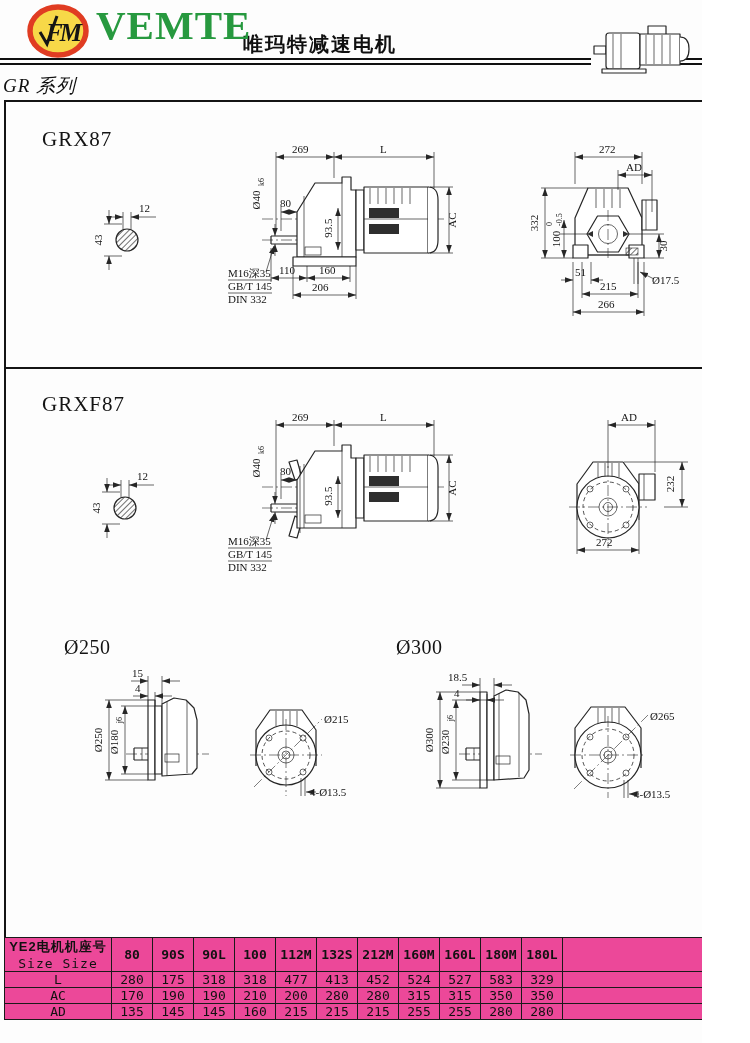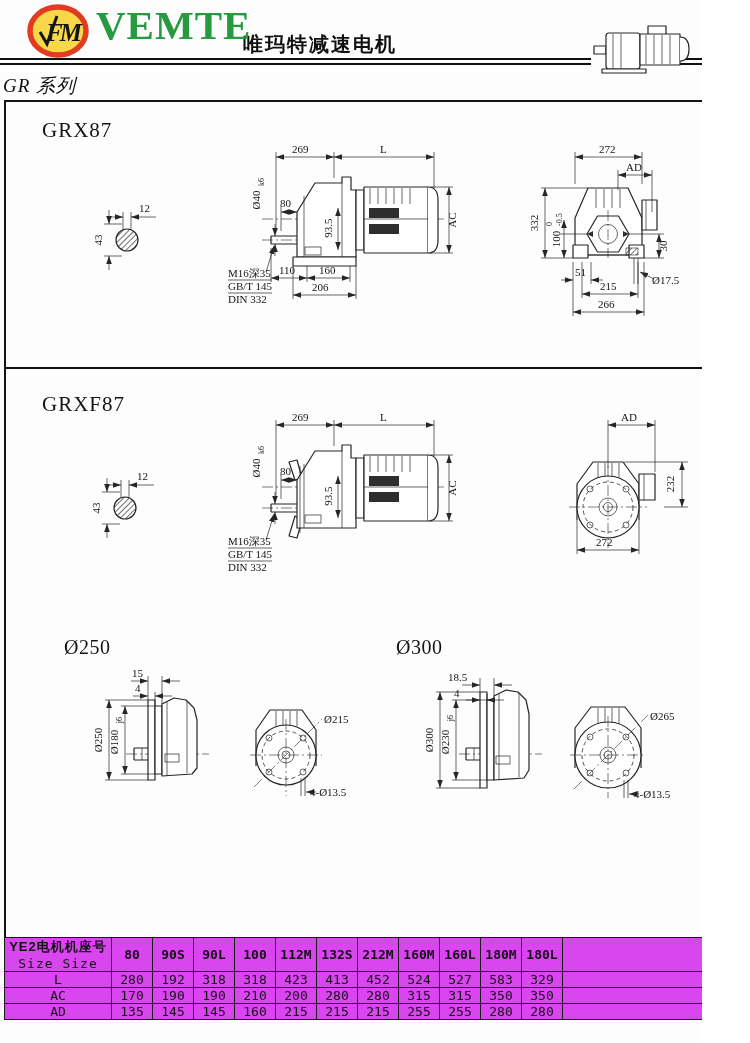--- a/index.html
+++ b/index.html
@@ -18,21 +18,21 @@
   
   .ol{fill:none;stroke:#262626;stroke-width:1.2;stroke-linejoin:round}
   .olw{fill:#fff;stroke:#262626;stroke-width:1.2;stroke-linejoin:round}
   .thin{fill:none;stroke:#262626;stroke-width:.7}
   .cl{stroke:#262626;stroke-width:.6;stroke-dasharray:11 3 2 3;fill:none}
   .bd{stroke:#262626;stroke-width:.8;stroke-dasharray:4 3;fill:none}
   .dk{fill:#2e2e2e;stroke:none}
   .dt{font:11px "Liberation Serif",serif;fill:#141414}
   .dts{font:8px "Liberation Serif",serif;fill:#141414}
   
-  .dims{border-collapse:collapse;table-layout:fixed;width:742px;background:#d946ef}
+  .dims{border-collapse:collapse;table-layout:fixed;width:742px;background:#ec4899}
   .dims td,.dims th{border:1.5px solid #1a1a1a;text-align:center;padding:0;font:13px "DejaVu Sans Mono",monospace;line-height:14px;height:15px;font-weight:500;color:#111}
   .dims th{font-weight:700}
   .dims .hcell{height:28px}
   .dims .hcell .cn{font:700 13px "Liberation Sans",sans-serif;letter-spacing:1px}
   .dims .hcell .en{font:13px "DejaVu Sans Mono",monospace;letter-spacing:1px}
 </style>
 </head>
 <body>
 
 <div class="page">
@@ -63,21 +63,21 @@
     <line x1="74" y1="15" x2="74" y2="44" class="thin"></line>
     <line x1="82" y1="15" x2="82" y2="44" class="thin"></line>
     <path d="M92,17 Q101,17 101,29 Q101,41 92,41" class="olw"></path>
   </svg>
 
   <div class="abs series" style="left:3px;top:73px">GR 系列</div>
 
   <div class="frame" style="left:4px;top:100px;width:738px;height:911px"></div>
   <div class="divider" style="left:4px;top:367px;width:740px;height:2px"></div>
 
-  <div class="abs sect" style="left:42px;top:118px">GRX87</div>
+  <div class="abs sect" style="left:42px;top:127px">GRX87</div>
   <div class="abs sect" style="left:42px;top:392px">GRXF87</div>
   <div class="abs flg" style="left:64px;top:636px">Ø250</div>
   <div class="abs flg" style="left:396px;top:636px">Ø300</div>
 
   <svg class="abs" style="left:4px;top:100px" width="740" height="268" viewBox="0 0 740 268">
     <defs>
       <marker id="ar1" markerWidth="9" markerHeight="6" refX="8" refY="2.8" orient="auto-start-reverse" markerUnits="userSpaceOnUse">
         <path d="M0,0 L8,2.8 L0,5.6 Z" fill="#262626"></path>
       </marker>
       <pattern id="h1" width="4" height="4" patternTransform="rotate(45)" patternUnits="userSpaceOnUse">
@@ -501,24 +501,24 @@
             <th>212M</th>
             <th>160M</th>
             <th>160L</th>
             <th>180M</th>
             <th>180L</th>
             <th></th>
           </tr>
       <tr>
             <td>L</td>
             <td>280</td>
-            <td>192</td>
+            <td>175</td>
             <td>318</td>
             <td>318</td>
-            <td>423</td>
+            <td>477</td>
             <td>413</td>
             <td>452</td>
             <td>524</td>
             <td>527</td>
             <td>583</td>
             <td>329</td>
             <td></td>
           </tr>
           <tr>
             <td>AC</td>

